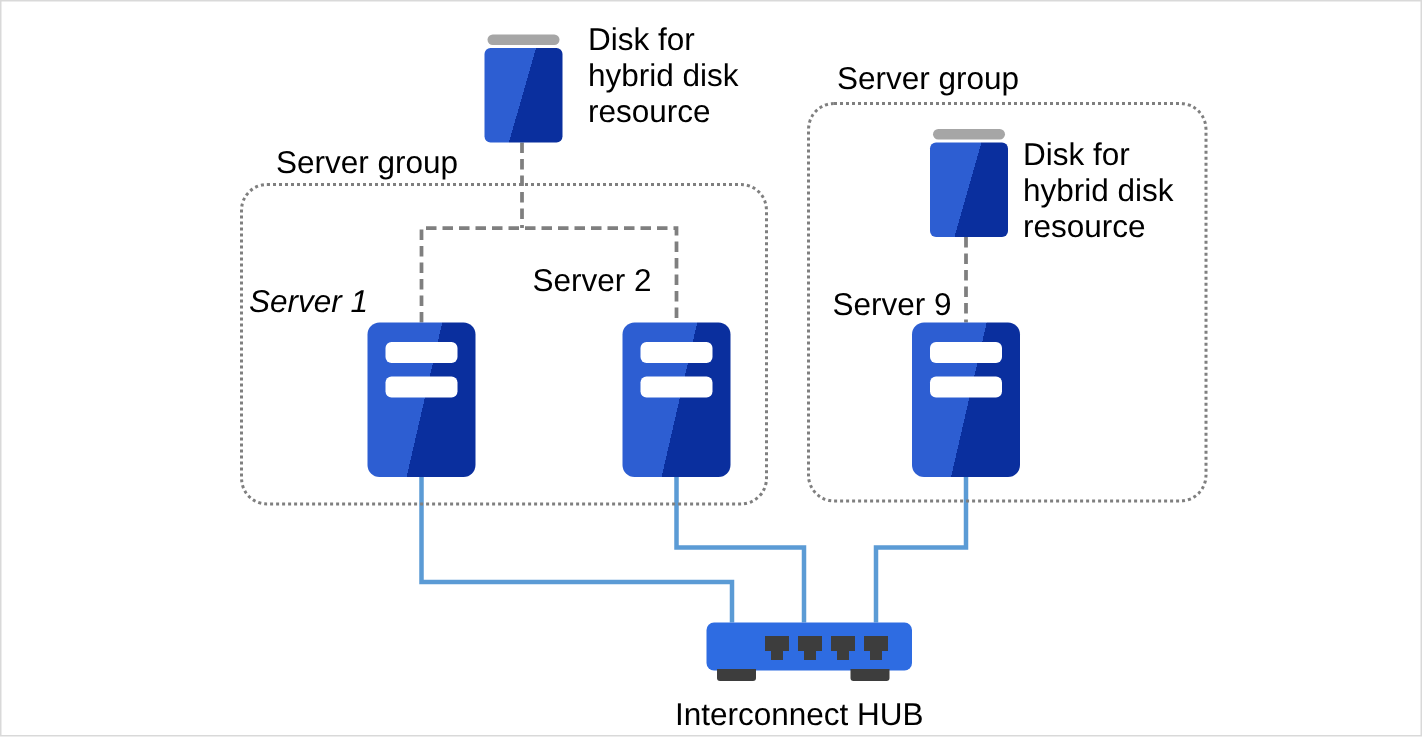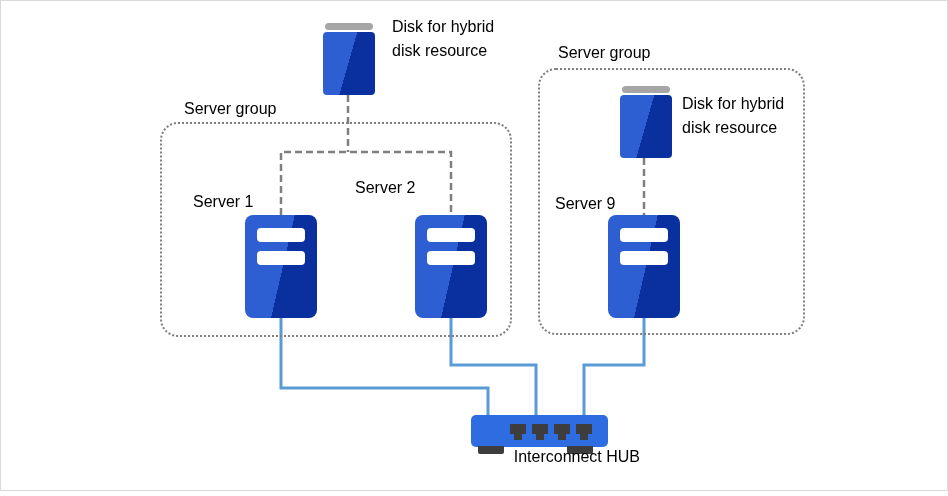--- a/index.html
+++ b/index.html
@@ -8,21 +8,21 @@
     font-family:"Liberation Sans",sans-serif;color:var(--text-color,#000);
     overflow:hidden;
   }
   .frame{position:absolute;left:0;top:0;width:946px;height:489px;border:1px solid var(--canvas-border,#d9d9d9);}
   .wires{position:absolute;left:0;top:0;width:948px;height:496px;}
   .dash{stroke:var(--connector-gray,#7f7f7f);stroke-width:2.5;stroke-dasharray:7 4;fill:none;}
   .blue{stroke:var(--line-blue,#5b9bd5);stroke-width:3;fill:none;}
   .group{position:absolute;border:2px dotted var(--connector-gray,#7f7f7f);border-radius:18px;}
   .group-left{left:160px;top:122px;width:348px;height:211px;}
   .group-right{left:538px;top:68px;width:263px;height:263px;}
-  .label{position:absolute;font-size:16px;line-height:25px;white-space:nowrap;}
+  .label{position:absolute;font-size:21px;line-height:25px;white-space:nowrap;}
   .wrap{white-space:normal;line-height:24px;}
   .disk{position:absolute;width:52px;height:72px;}
   .disk-cap{position:absolute;left:2px;top:0;width:48px;height:7px;border-radius:4px;background:var(--disk-cap-gray,#a6a6a6);}
   .disk-body{position:absolute;left:0;top:9px;width:52px;height:63px;border-radius:4px;
     background:linear-gradient(106deg,var(--icon-blue-light,#2d5ed2) 49%,var(--icon-blue-dark,#0a2f9e) 49%);}
   .server{position:absolute;top:215px;width:72px;height:103px;border-radius:8px;
     background:linear-gradient(103deg,var(--icon-blue-light,#2d5ed2) 52%,var(--icon-blue-dark,#0a2f9e) 52%);}
   .slot{position:absolute;left:12px;width:48px;height:14px;border-radius:4px;background:#fff;}
   .slot1{top:13px}.slot2{top:36px}
   .hub{position:absolute;left:471px;top:415px;width:137px;height:40px;}
@@ -51,21 +51,21 @@
   <div class="group group-left"></div>
   <div class="group group-right"></div>
 
   <div class="disk" style="left:323px;top:23px;">
     <div class="disk-cap"></div>
     <div class="disk-body"></div>
   </div>
   <div class="label wrap" style="left:392px;top:15px;width:120px;">Disk for hybrid disk resource</div>
 
   <div class="label" style="left:184px;top:96px;">Server group</div>
-  <div class="label" style="left:193px;top:189px;">Server 1</div>
+  <div class="label" style="left:166px;top:189px;font-style:italic;">Server 1</div>
   <div class="label" style="left:355px;top:175px;">Server 2</div>
 
   <div class="server" style="left:245px;">
     <div class="slot slot1"></div>
     <div class="slot slot2"></div>
   </div>
   <div class="server" style="left:415px;">
     <div class="slot slot1"></div>
     <div class="slot slot2"></div>
   </div>
@@ -85,14 +85,14 @@
   <div class="hub">
     <div class="hub-body">
       <div class="port p1"></div>
       <div class="port p2"></div>
       <div class="port p3"></div>
       <div class="port p4"></div>
     </div>
     <div class="foot f1"></div>
     <div class="foot f2"></div>
   </div>
-  <div class="label" style="left:450px;top:444px;width:190px;text-align:right;">Interconnect HUB</div>
+  <div class="label" style="left:450px;top:464px;width:190px;text-align:left;">Interconnect HUB</div>
 </div>
 
 </body></html>

